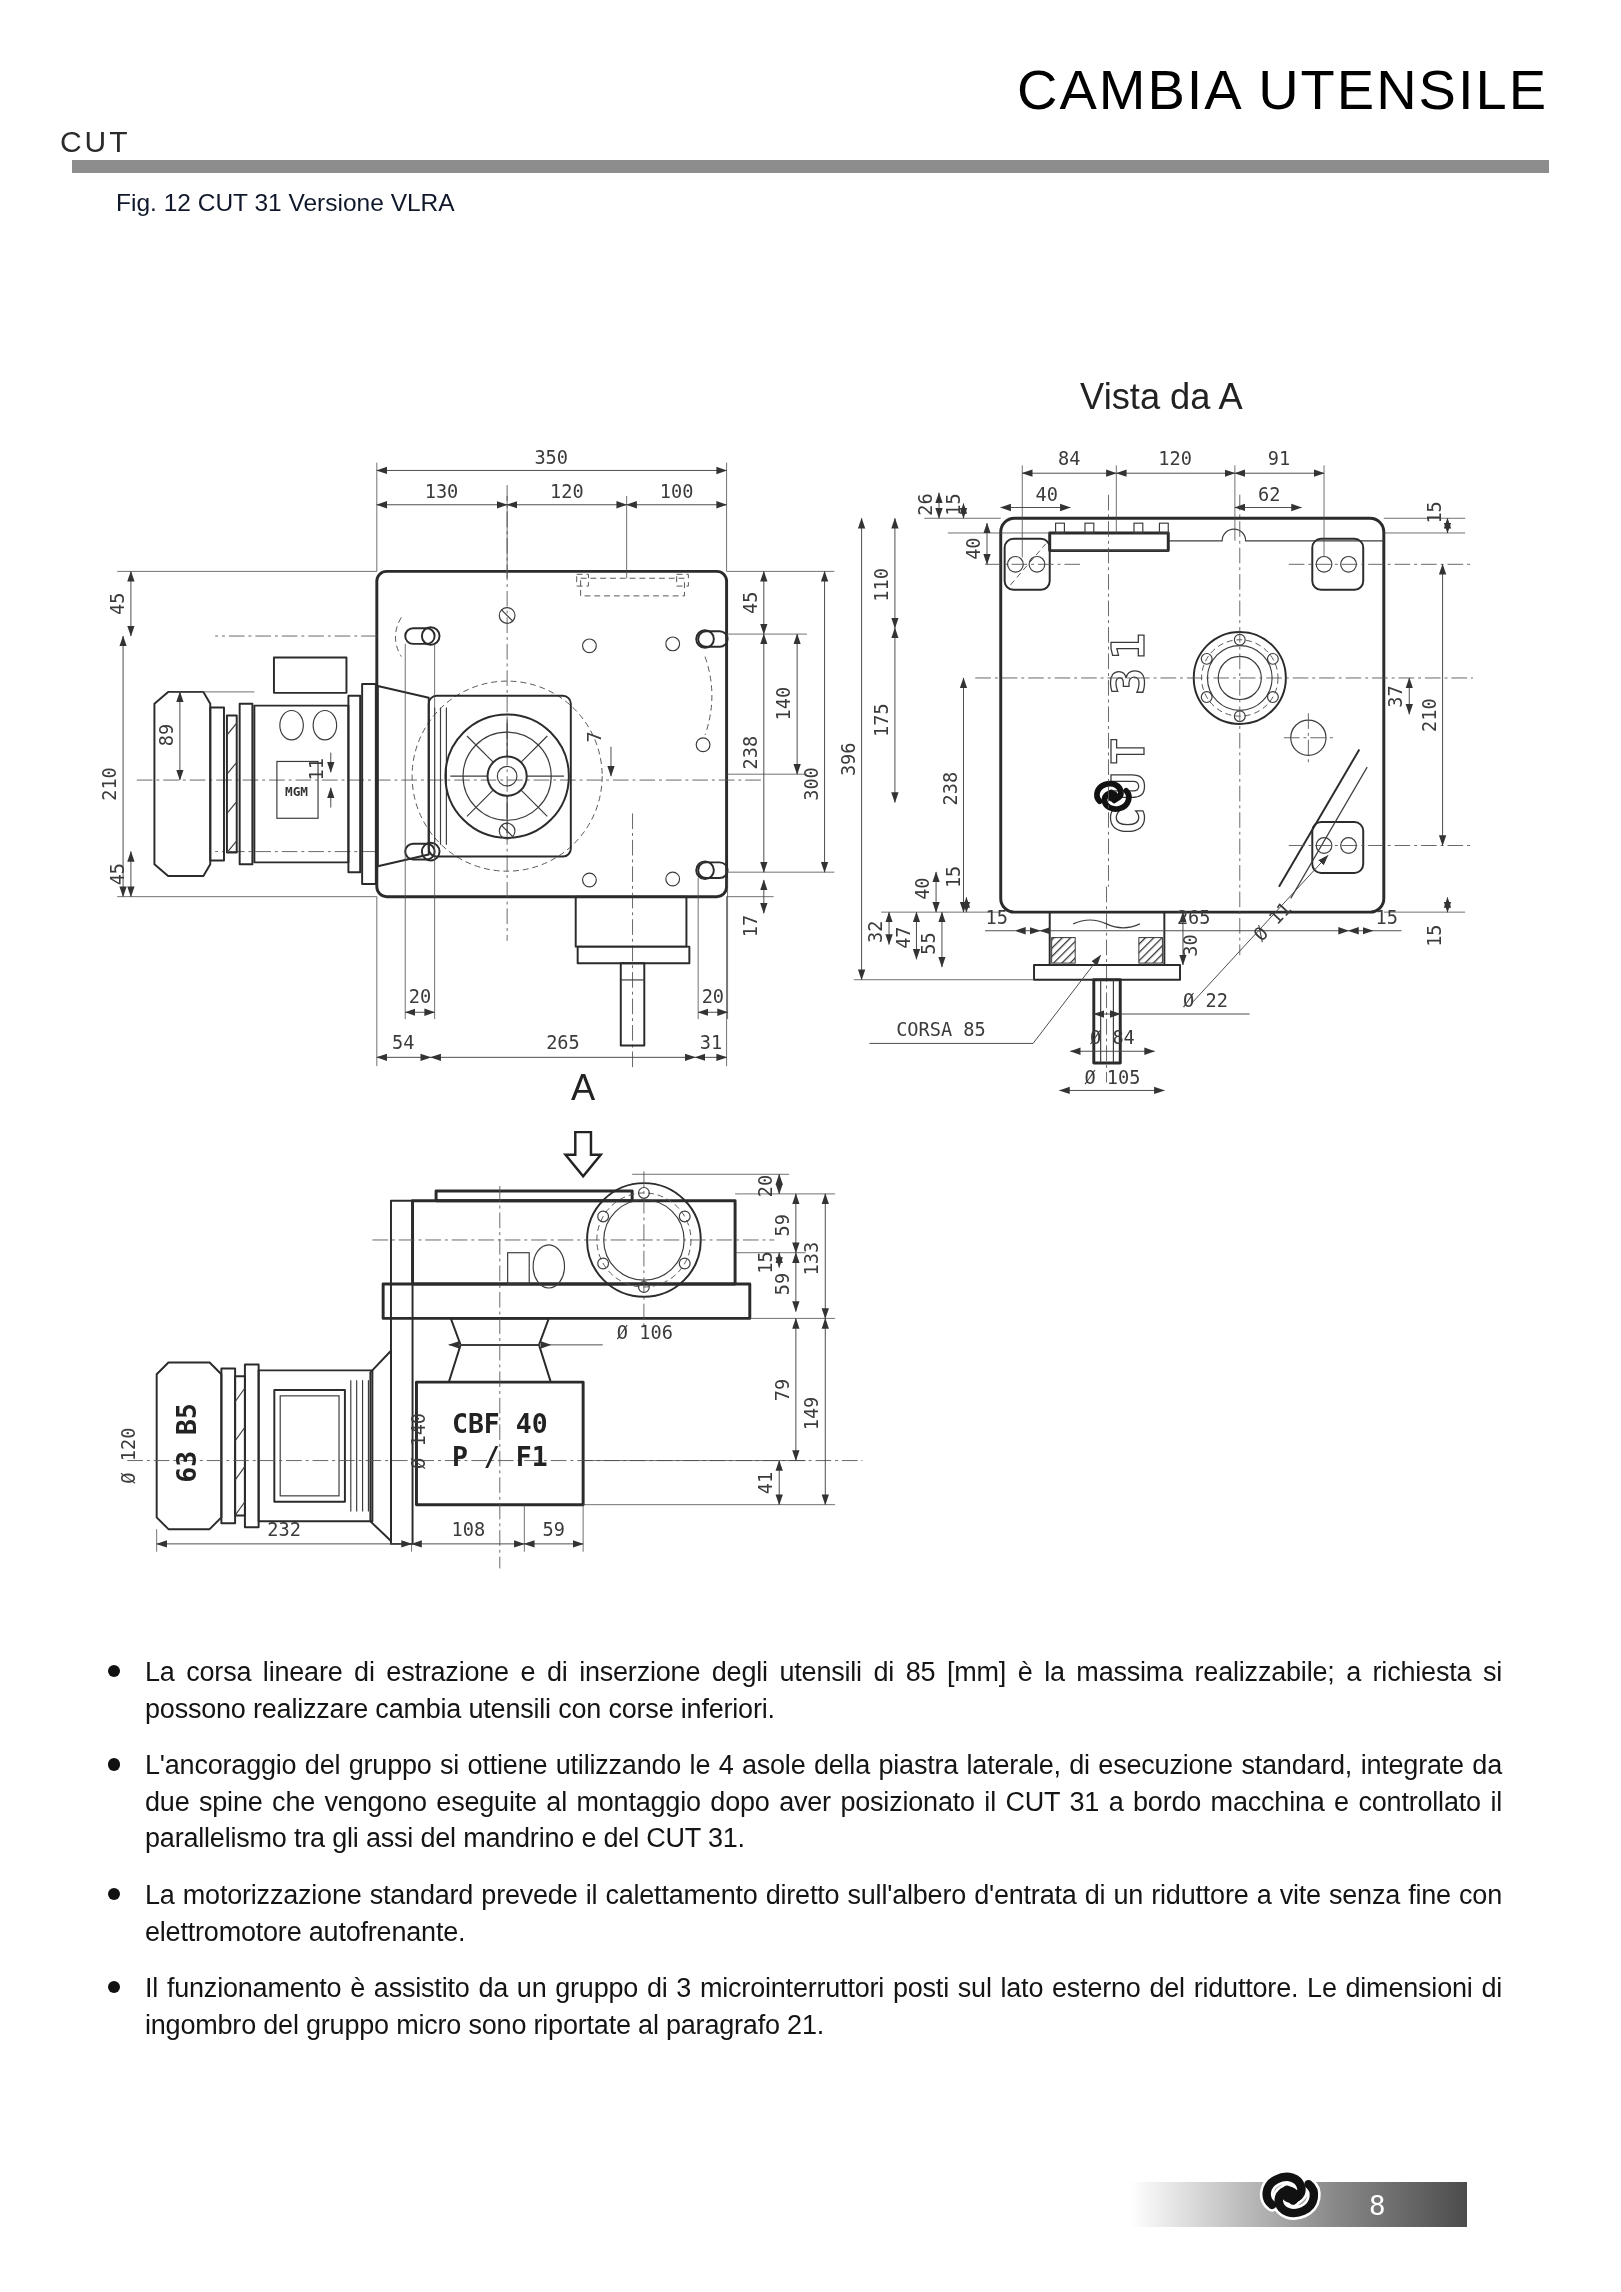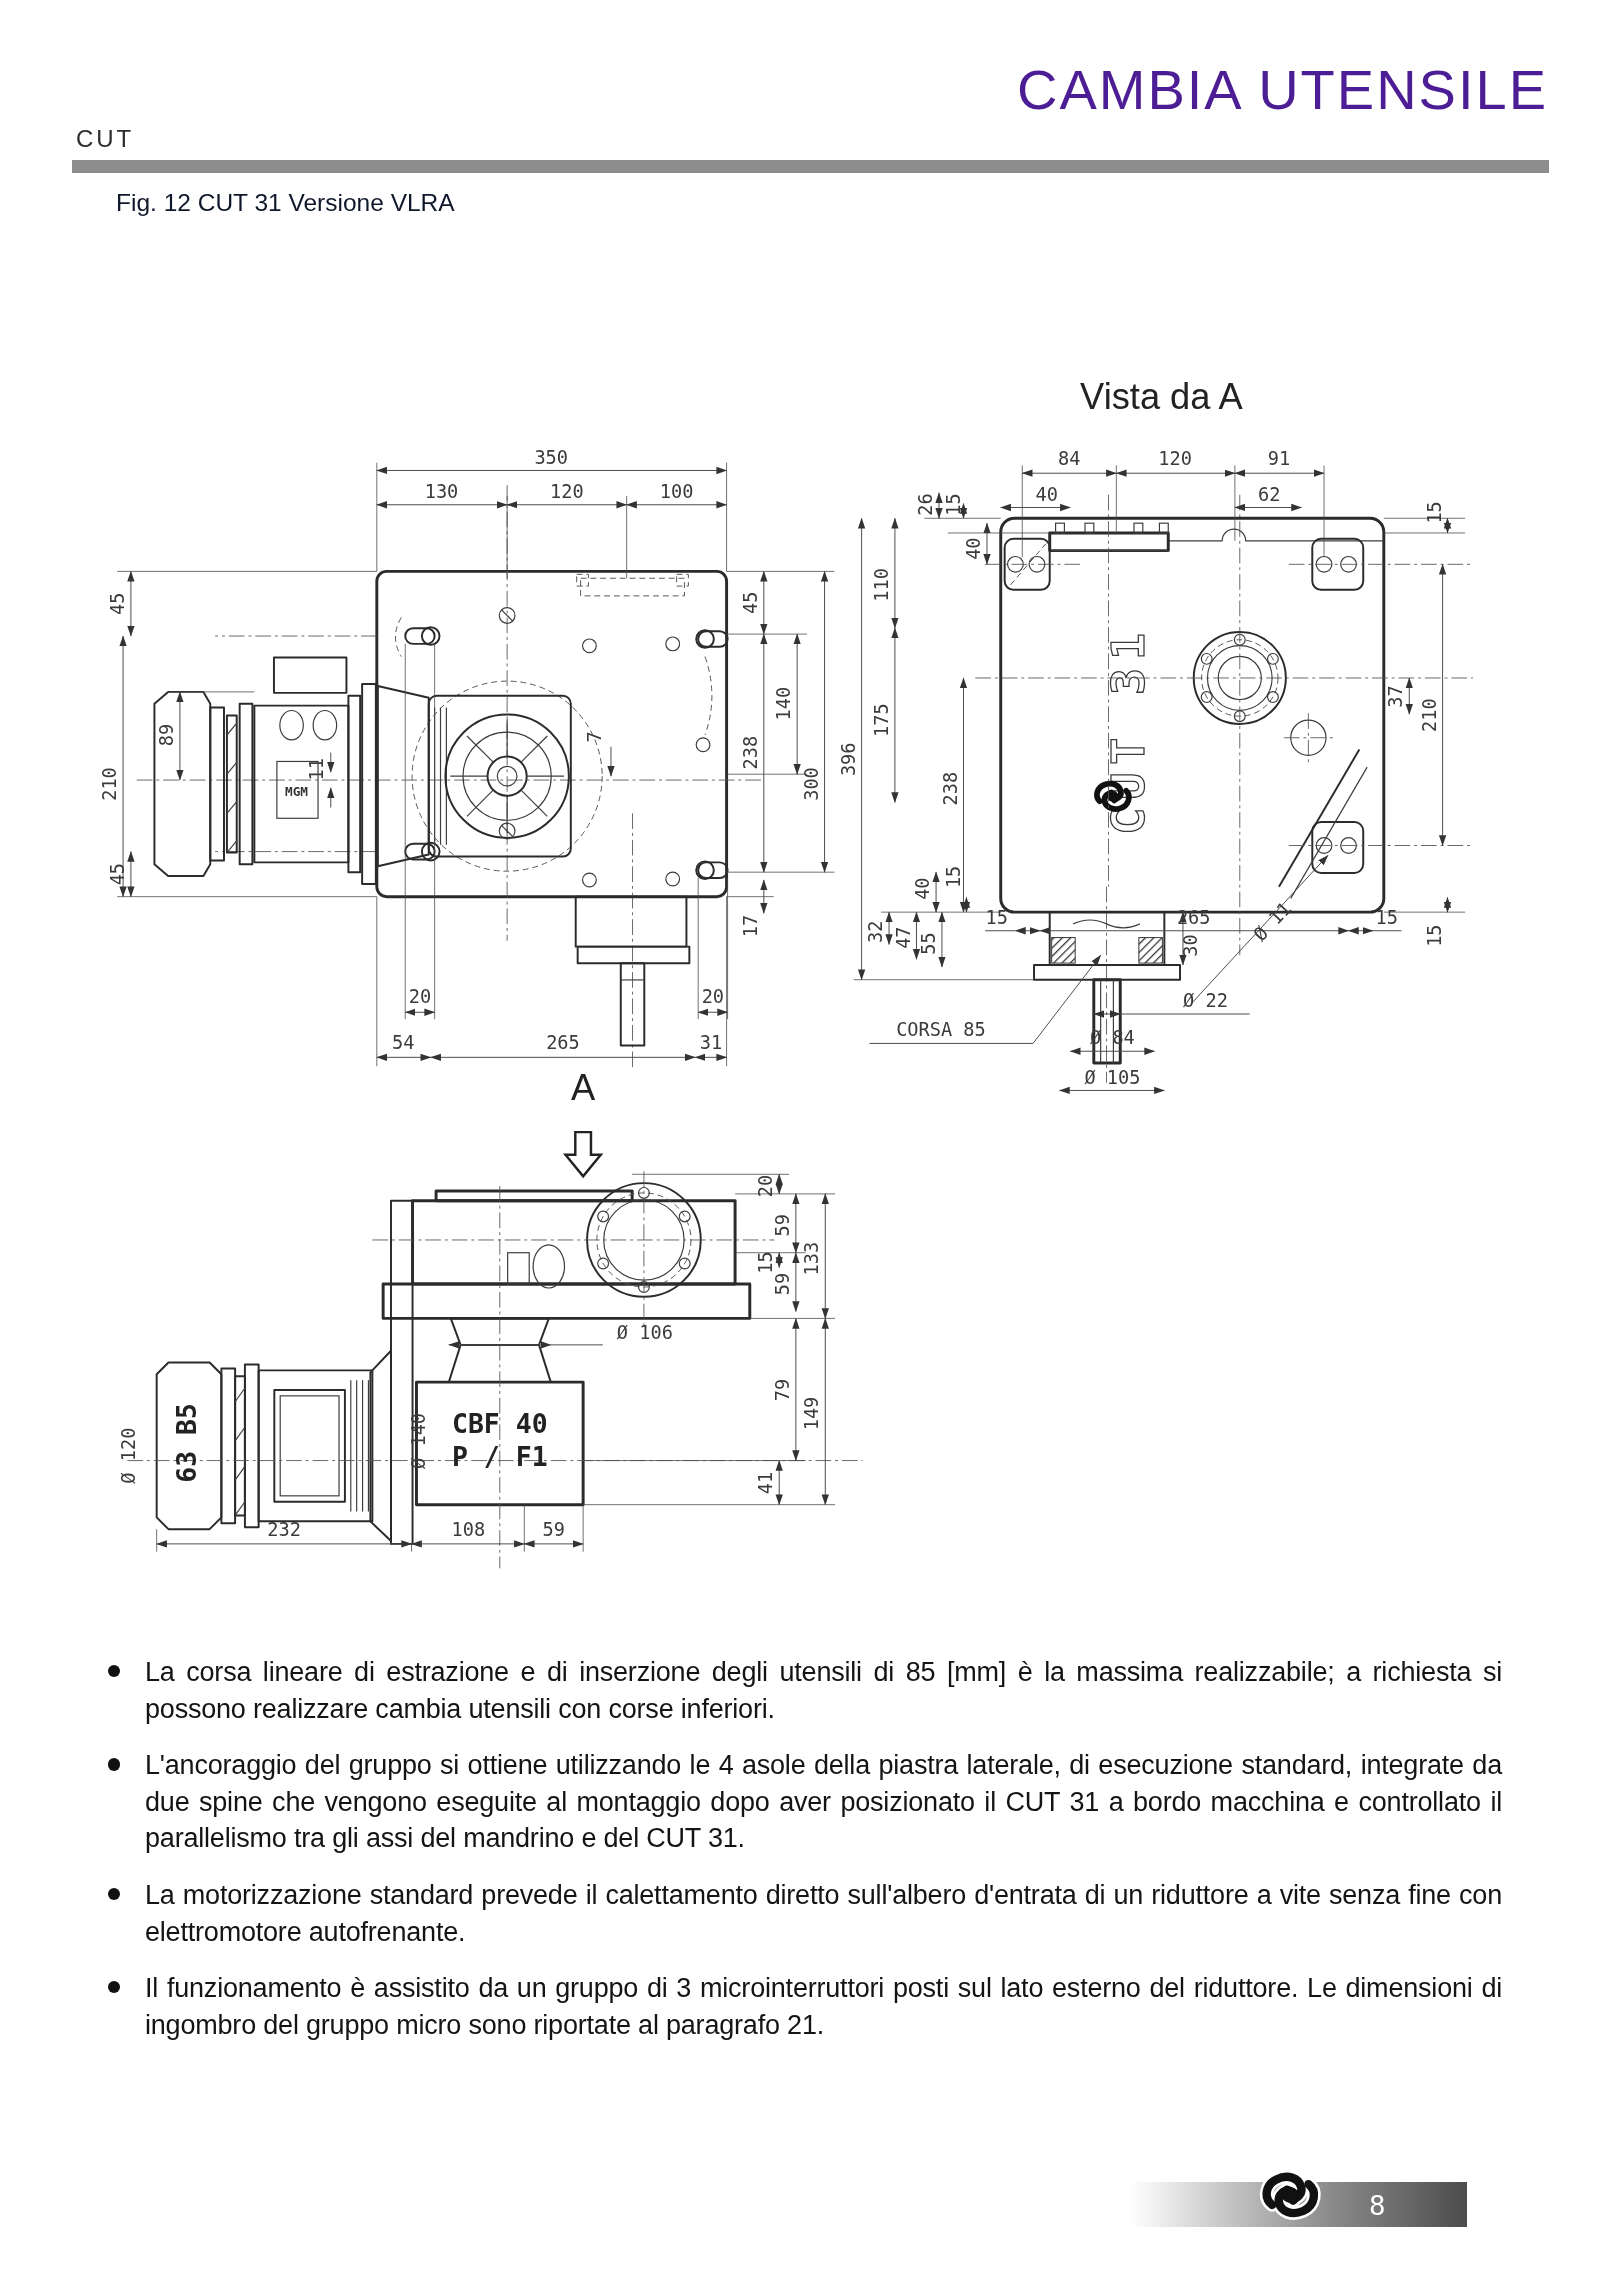--- a/index.html
+++ b/index.html
@@ -1,20 +1,20 @@
 <!DOCTYPE html>
 <html><head>
 <meta charset="utf-8">
 <style>
   html,body{margin:0;padding:0;background:#e8e8e8;}
   #page{position:relative;width:1621px;height:2293px;background:#ffffff;overflow:hidden;
         font-family:"Liberation Sans",sans-serif;color:#1a1a1a;}
   
-  #hdr-left{position:absolute;left:76px;top:125px;font-size:24px;letter-spacing:2.9px;color:#2b2b2b;}
-  #hdr-title{position:absolute;right:73px;top:57px;font-size:56px;letter-spacing:2px;color:#4c1d95;white-space:nowrap;}
+  #hdr-left{position:absolute;left:60px;top:125px;font-size:30px;letter-spacing:2.9px;color:#2b2b2b;}
+  #hdr-title{position:absolute;right:73px;top:57px;font-size:56px;letter-spacing:2px;color:#000000;white-space:nowrap;}
   #hdr-bar{position:absolute;left:72px;top:160px;width:1477px;height:12.7px;background:#8d8d8d;}
   #fig-caption{position:absolute;left:116px;top:189px;font-size:24.5px;color:#0f172a;}
   
   svg{position:absolute;overflow:visible;}
   .thick{fill:none;stroke:#2b2b2b;stroke-width:3;stroke-linejoin:round;}
   .med{fill:none;stroke:#2b2b2b;stroke-width:2;stroke-linejoin:round;}
   .thin{fill:none;stroke:#3c3c3c;stroke-width:1.2;}
   .dimline{stroke:#4a4a4a;stroke-width:1;fill:none;}
   .ext{stroke:#4a4a4a;stroke-width:.8;fill:none;}
   .center{stroke:#555;stroke-width:.9;stroke-dasharray:16 4 3 4;fill:none;}

